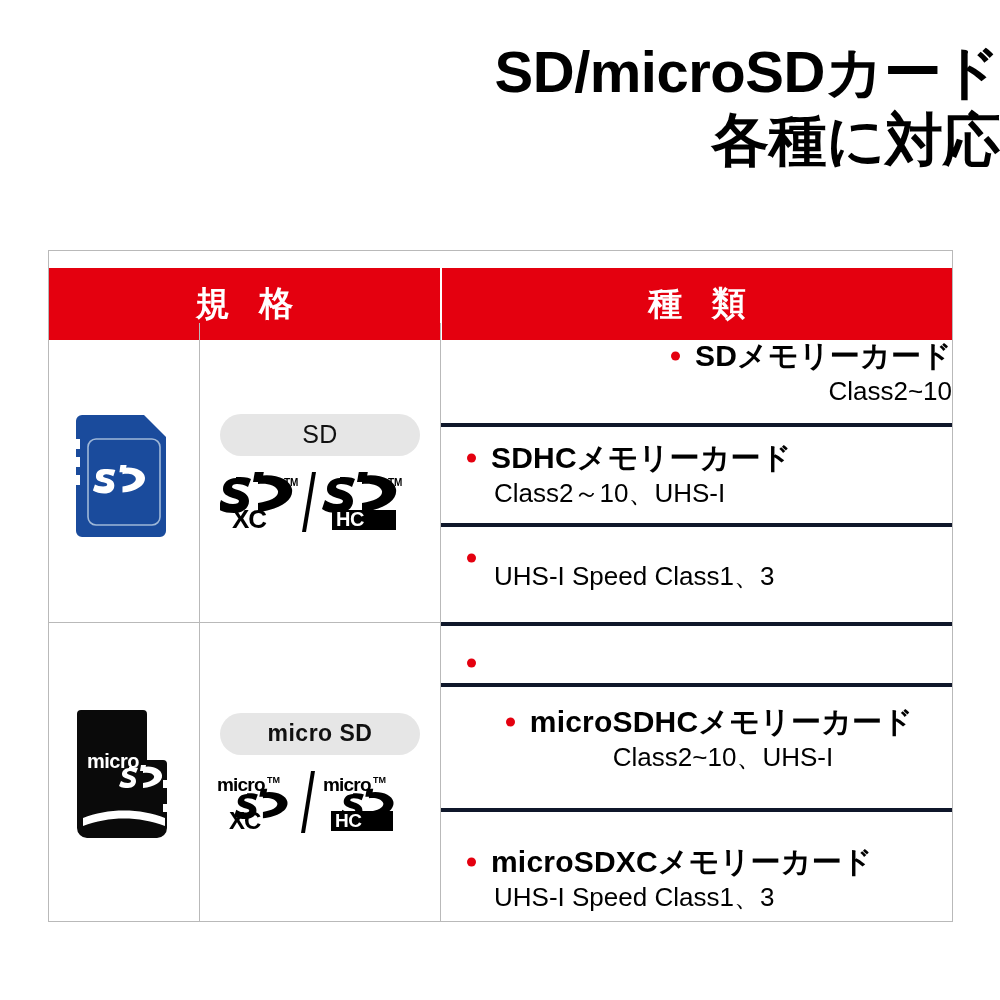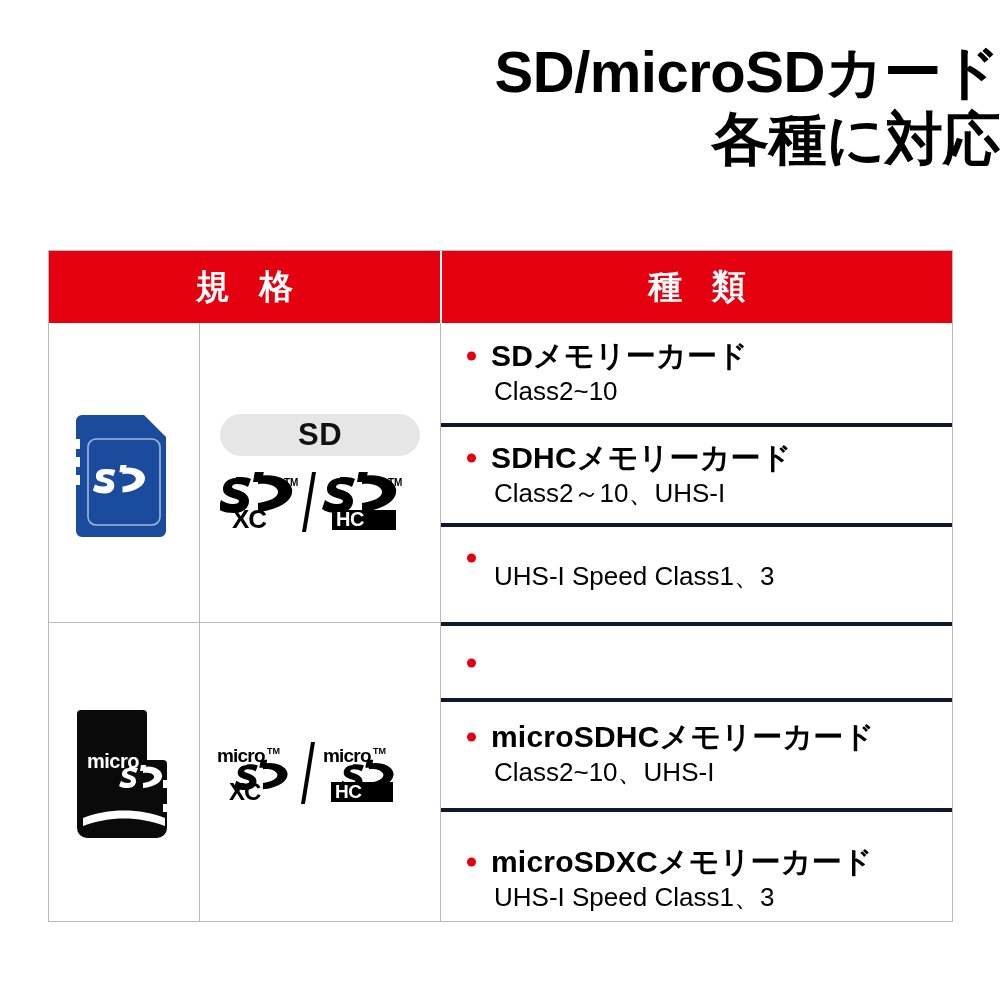--- a/index.html
+++ b/index.html
@@ -23,39 +23,39 @@
     top: 38px;
     width: 1000px;
     text-align: right;
     font-weight: bold;
     font-size: 58px;
     line-height: 1.18;
     letter-spacing: -0.5px;
     color: #000000;
   }
   .heading .line1 { display: block; }
-  .heading .line2 { display: block; font-family: Liberation Serif, serif; }
+  .heading .line2 { display: block; }
 
   
   .table {
     position: absolute;
     left: 48px;
     top: 250px;
     width: 905px;
     height: 672px;
     box-sizing: border-box;
     border: 1px solid #b9b9b9;
     background: #ffffff;
   }
 
   
   .thead {
     position: absolute;
     left: 0;
-    top: 0;
+    top: 17px;
     width: 100%;
     height: 72px;
     display: flex;
   }
   .th {
     background: #e4000f;
     color: #ffffff;
     font-weight: bold;
     font-size: 34px;
     letter-spacing: 10px;
@@ -130,25 +130,25 @@
     position: absolute;
     left: 0;
     width: 100%;
     box-sizing: border-box;
     padding-left: 22px;
     display: flex;
     flex-direction: column;
     justify-content: center;
   }
   .type-row + .type-row { border-top: 4px solid #0f172a; }
-  .tr0 { top: 0;     height: 100px; }
+  .tr0 { top: 0;     height: 100px; align-items: flex-end; }
   .tr1 { top: 100px; height: 100px; }
   .tr2 { top: 200px; height: 99px;  }
   .tr3 { top: 299px; height: 78px;  border-top: 1px solid #b9b9b9; }
-  .tr4 { top: 375px; height: 108px; }
+  .tr4 { top: 360px; height: 108px; align-items: center; }
   .tr5 { top: 485px; height: 138px; }
 
   .type-title {
     font-weight: bold;
     font-size: 30px;
     line-height: 1.12;
     letter-spacing: 0.2px;
     position: relative;
     padding-left: 28px;
     white-space: nowrap;
@@ -184,22 +184,22 @@
     gap: 16px;
   }
   .pill {
     width: 200px;
     height: 42px;
     border-radius: 21px;
     background: #e6e6e6;
     display: flex;
     align-items: center;
     justify-content: center;
-    font-weight: bold;
-    font-size: 31px;
+    font-weight: normal;
+    font-size: 25px;
     color: #111111;
     letter-spacing: 0.5px;
   }
   .pill.micro { font-size: 23px; font-weight: bold; }
   .logo-pair { display: block; }
 </style>
 </head>
 <body>
 
 <div class="heading">
@@ -277,20 +277,21 @@
               <rect x="8" y="38" width="64" height="20" fill="#000000"></rect>
               <text x="12" y="54" font-family="Liberation Sans, sans-serif" font-size="20" font-weight="bold" fill="#ffffff" letter-spacing="-0.5">HC</text>
               <text x="64" y="14" font-family="Liberation Sans, sans-serif" font-size="10" font-weight="bold">TM</text>
             </g>
           </svg>
         </div>
       </div>
 
       <div class="cardcell bottom">
         <div class="logo-stack">
+          <div class="pill micro">micro SD</div>
           <svg class="logo-pair" width="210" height="62" viewBox="0 0 210 62">
 
             <g fill="#000000">
               <text x="2" y="20" font-family="Liberation Sans, sans-serif" font-size="19" font-weight="bold" letter-spacing="-0.8">micro</text>
               <text x="52" y="12" font-family="Liberation Sans, sans-serif" font-size="9" font-weight="bold">TM</text>
               <g transform="translate(22,20) scale(0.72)">
                 <path d="M14 4 c-8 0 -13 5 -13 11 c0 5 4 7 10 9 c4 1 6 2 6 3 c0 2 -2 3 -6 3 c-5 0 -9 -2 -12 -4 l-3 9 c4 3 10 4 16 4 c9 0 15 -5 15 -12 c0 -6 -5 -9 -11 -11 c-4 -1 -6 -2 -6 -3 c0 -2 2 -3 5 -3 c4 0 8 1 11 3 l3 -8 c-4 -2 -9 -2 -15 -2 z"></path>
                 <path d="M36 2 c17 -3 32 3 34 13 c2 12 -14 21 -34 23 l0 -9 c12 -2 21 -6 20 -12 c-2 -6 -11 -8 -20 -7 z"></path>
                 <path d="M33 -3 l9 0 l-2 11 l-9 0 z"></path>
               </g>

